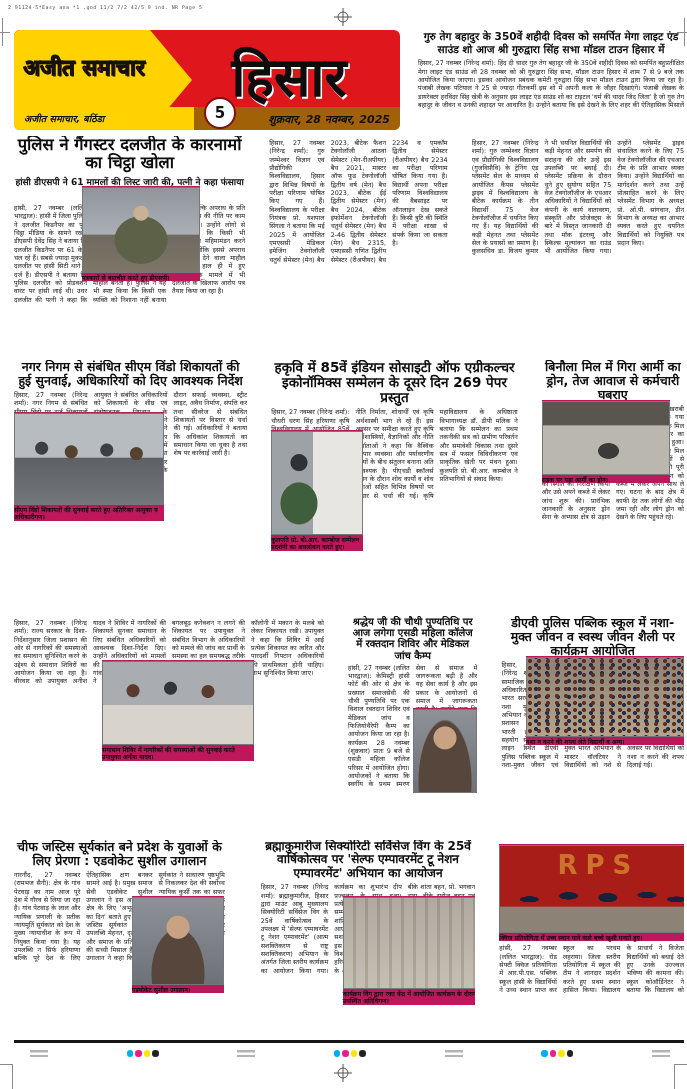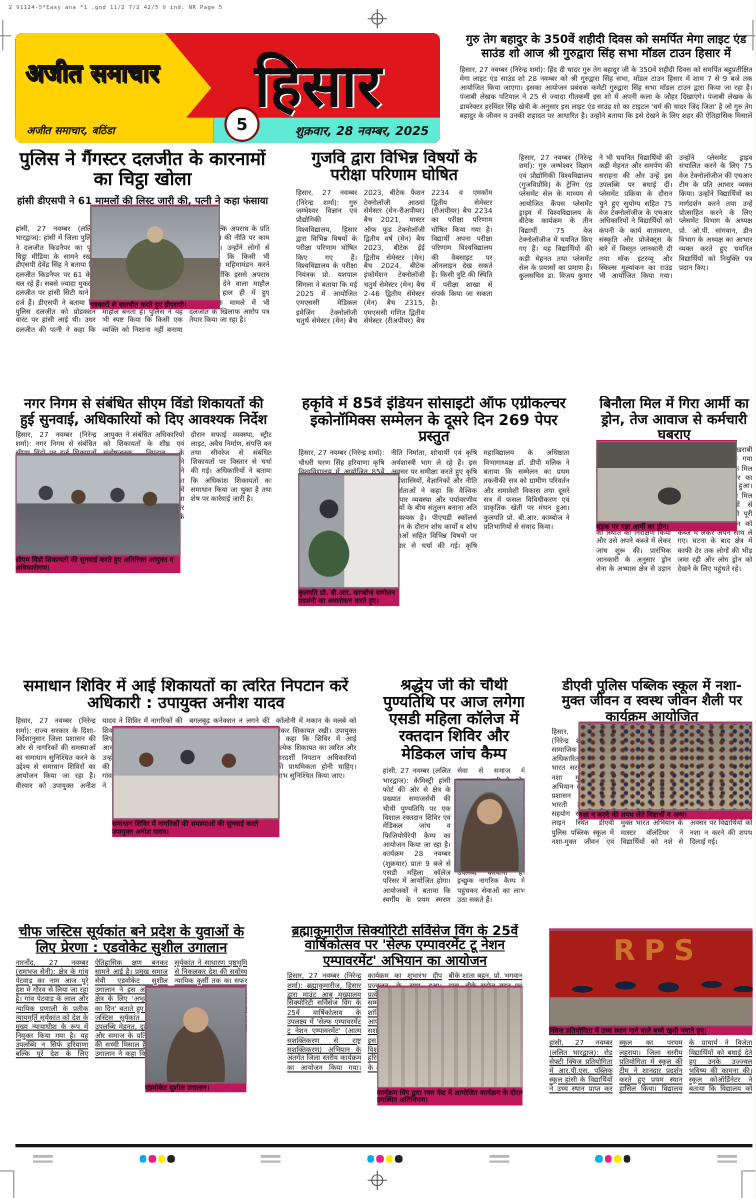--- a/index.html
+++ b/index.html
@@ -20,37 +20,37 @@
                clip-path:polygon(0 0,136px 0,178px 50%,136px 100%,0 100%);}
   .mast-title{position:absolute;left:6px;top:26px;width:128px;text-align:center;
               font-size:22px;font-weight:800;color:#e0161d;-webkit-text-stroke:.9px #111;
               text-shadow:1px 1px 0 #111;line-height:1.05;}
   .mast-edition{position:absolute;left:170px;right:6px;top:-4px;height:78px;text-align:center;
                 font-size:54px;font-weight:800;color:#0d0d0d;line-height:80px;
                 text-shadow:1.5px 1.5px 0 #fff;margin-top:12px;}
   .mast-strip{position:absolute;left:0;right:0;bottom:0;height:23px;display:flex;font-style:italic;}
   .mast-strip .y{width:170px;background:#ffd200;font-size:9.5px;font-weight:700;color:#111;
                  display:flex;align-items:center;padding-left:10px;}
-  .mast-strip .w{flex:1;background:#5eead4;display:flex;align-items:center;justify-content:flex-end;
+  .mast-strip .w{flex:1;background:#a16207;display:flex;align-items:center;justify-content:flex-end;
                  padding-right:10px;font-size:11px;font-weight:700;color:#111;}
   .mast-circle{position:absolute;left:190px;bottom:1px;width:28px;height:28px;border-radius:50%;
                background:#fff;border:2px solid #7d1013;display:flex;align-items:center;
                justify-content:center;font-size:15px;font-weight:800;color:#111;}
   
   .lead{position:absolute;left:404px;top:0;width:266px;height:100px;}
   .lead h1{margin:0 0 3px 0;font-size:10.5px;line-height:1.25;font-weight:800;text-align:center;color:#0d0d0d;}
   .lead .body{height:58px;}
   
   .row{position:absolute;left:14px;width:670px;display:flex;gap:24px;}
   .row1{top:136px;height:220px;} .row2{top:360px;height:252px;}
-  .row3{top:616px;height:220px;} .row4{top:840px;height:198px;text-decoration:underline;}
+  .row3{top:616px;height:220px;} .row4{top:840px;height:198px;}
   .article{position:relative;overflow:hidden;}
   .h{margin:0;font-weight:800;text-align:center;color:#0d0d0d;line-height:1.12;}
   .h17{font-size:16.5px;} .h15{font-size:14.5px;} .h14{font-size:13.5px;}
-  .h13{font-size:12.5px;} .h12{font-size:12px;} .h10{font-size:14px;}
+  .h13{font-size:12.5px;} .h12{font-size:12px;} .h10{font-size:10px;}
   .subhead{margin:2px 0 3px 0;font-size:9px;font-weight:700;text-align:center;color:#111;}
   .body{font-size:6.4px;line-height:1.3;text-align:justify;color:#222;overflow:hidden;
         column-gap:6px;margin-top:3px;}
   .c1{column-count:1;} .c2{column-count:2;} .c3{column-count:3;} .c4{column-count:4;}
   .photo-wrap{position:absolute;margin:0;background:#be185d;padding:1px 0 0 0;}
   .photo{width:100%;border:1px solid #777;box-sizing:border-box;}
   .caption{font-size:6.2px;font-weight:700;line-height:1.2;color:#111;padding-top:1px;text-align:left;}
   
   .ph-dsp{height:86px;background:
       radial-gradient(circle at 50% 30%,#c9b294 0 7px,transparent 8px),
@@ -146,21 +146,20 @@
       <h2 class="h h17">पुलिस ने गैंगस्टर दलजीत के कारनामों का चिट्ठा खोला</h2>
       <h3 class="subhead">हांसी डीएसपी ने 61 मामलों की लिस्ट जारी की, पत्नी ने कहा फंसाया जा रहा</h3>
       <div class="body c3" style="height:160px;">हांसी, 27 नवम्बर (ललित भारद्वाज): हांसी में जिला पुलिस ने दलजीत किडनैपर का पूरा चिट्ठा मीडिया के सामने रखा। डीएसपी देवेंद्र सिंह ने बताया कि दलजीत किडनैपर पर 61 केस चल रहे हैं। सबसे ज्यादा मुकदमे दलजीत पर हांसी सिटी थाने में दर्ज हैं। डीएसपी ने बताया कि पुलिस दलजीत को प्रोडक्शन वारंट पर हांसी लाई थी। उधर दलजीत की पत्नी ने कहा कि उसके पति दलजीत पर सिर्फ 6 केस दर्ज हैं और पुलिस जबरदस्ती 61 केस बता रही है। उसका आरोप है कि पुलिस उसके पति को फंसा रही है। डीएसपी ने कहा कि दलजीत को किसी भी रूप में ढील नहीं दी जाएगी, क्योंकि इससे अपराध को बढ़ावा देने वाला गलत माहौल बनता है। पुलिस ने यह भी स्पष्ट किया कि किसी एक व्यक्ति को निशाना नहीं बनाया जा रहा, बल्कि अपराध के प्रति जीरो टॉलरेंस की नीति पर काम कर रही है। उन्होंने लोगों से अपील की कि किसी भी अपराधी का महिमामंडन करने से बचें, क्योंकि इससे अपराध को बढ़ावा देने वाला माहौल बनता है। हाल ही में हुए अपहरण के मामले में भी दलजीत के खिलाफ आरोप पत्र तैयार किया जा रहा है।</div>
       <figure class="photo-wrap" style="left:68px;top:50px;width:118px;">
         <div class="photo ph-dsp"></div>
         <figcaption class="caption">पत्रकारों से बातचीत करते हुए डीएसपी।</figcaption>
       </figure>
     </section>
 
     <section class="article" style="width:190px;">
-      <h2 class="h h15">गुजवि द्वारा विभिन्न विषयों के परीक्षा परिणाम घोषित</h2>
       <div class="body c3" style="height:178px;">हिसार, 27 नवम्बर (निरेन्द्र शर्मा): गुरु जम्भेश्वर विज्ञान एवं प्रौद्योगिकी विश्वविद्यालय, हिसार द्वारा विभिन्न विषयों के परीक्षा परिणाम घोषित किए गए हैं। विश्वविद्यालय के परीक्षा नियंत्रक प्रो. यशपाल सिंगला ने बताया कि मई 2025 में आयोजित एमएससी मेडिकल इमेजिंग टेक्नोलॉजी चतुर्थ सेमेस्टर (मेन) बैच 2023, बीटेक फैशन टेक्नोलॉजी आठवां सेमेस्टर (मेन-रीअपीयर) बैच 2021, मास्टर ऑफ फूड टेक्नोलॉजी द्वितीय वर्ष (मेन) बैच 2023, बीटेक ईई द्वितीय सेमेस्टर (मेन) बैच 2024, बीटेक इंफोर्मेशन टेक्नोलॉजी चतुर्थ सेमेस्टर (मेन) बैच 2-46 द्वितीय सेमेस्टर (मेन) बैच 2315, एमएससी गणित द्वितीय सेमेस्टर (रीअपीयर) बैच 2234 व एमकॉम द्वितीय सेमेस्टर (रीअपीयर) बैच 2234 का परीक्षा परिणाम घोषित किया गया है। विद्यार्थी अपना परीक्षा परिणाम विश्वविद्यालय की वैबसाइट पर ऑनलाइन देख सकते हैं। किसी त्रुटि की स्थिति में परीक्षा शाखा से संपर्क किया जा सकता है।</div>
     </section>
 
     <section class="article" style="width:226px;">
       <div class="body c3" style="height:186px;">हिसार, 27 नवम्बर (निरेन्द्र शर्मा): गुरु जम्भेश्वर विज्ञान एवं प्रौद्योगिकी विश्वविद्यालय (गुजविप्रौवि) के ट्रेनिंग एंड प्लेसमेंट सेल के माध्यम से आयोजित कैंपस प्लेसमेंट ड्राइव में विश्वविद्यालय के बीटेक कार्यक्रम के तीन विद्यार्थी 75 वेज टेक्नोलॉजीज में चयनित किए गए हैं। यह विद्यार्थियों की कड़ी मेहनत तथा प्लेसमेंट सेल के प्रयासों का प्रमाण है। कुलसचिव डा. विजय कुमार ने भी चयनित विद्यार्थियों की कड़ी मेहनत और समर्पण की सराहना की और उन्हें इस उपलब्धि पर बधाई दी। प्लेसमेंट प्रक्रिया के दौरान चुने हुए सुयोग्य सहित 75 वेज टेक्नोलॉजीज के एचआर अधिकारियों ने विद्यार्थियों को कंपनी के कार्य वातावरण, संस्कृति और प्रोजेक्ट्स के बारे में विस्तृत जानकारी दी तथा मॉक इंटरव्यू और स्किल्स मूल्यांकन का राउंड भी आयोजित किया गया। उन्होंने प्लेसमेंट ड्राइव संचालित करने के लिए 75 वेज टेक्नोलॉजीज की एचआर टीम के प्रति आभार व्यक्त किया। उन्होंने विद्यार्थियों का मार्गदर्शन करने तथा उन्हें प्रोत्साहित करने के लिए प्लेसमेंट विभाग के अध्यक्ष प्रो. ओ.पी. सांगवान, डीन विभाग के अध्यक्ष का आभार व्यक्त करते हुए चयनित विद्यार्थियों को नियुक्ति पत्र प्रदान किए।</div>
     </section>
   </div>
 
   <div class="row row2">
     <section class="article" style="width:246px;">
@@ -186,21 +185,20 @@
       <div class="body c2" style="height:200px;">हांसी, 27 नवम्बर (ललित भारद्वाज): हांसी की एक बिनौला मिल में वीरवार को आर्मी का ड्रोन गिर गया। ड्रोन गिरने की तेज आवाज से मिल के कर्मचारी घबरा गए। सूचना मिलते ही सेना विभाग के अधिकारी पुलिस से संपर्क कर मौके पर पहुंचे। उन्होंने ड्रोन की स्थिति का निरीक्षण किया और उसे अपने कब्जे में लेकर जांच शुरू की। प्रारंभिक जानकारी के अनुसार ड्रोन सेना के अभ्यास क्षेत्र से उड़ान भरते समय तकनीकी खराबी के चलते रास्ता भटक गया था। गनीमत यह रही कि मिल परिसर में किसी प्रकार का जानी नुकसान नहीं हुआ। सेना के अधिकारियों ने मिल प्रबंधन व कर्मचारियों से बातचीत कर घटना की पूरी जानकारी ली और ड्रोन को कब्जे में लेकर अपने साथ ले गए। घटना के बाद क्षेत्र में काफी देर तक लोगों की भीड़ जमा रही और लोग ड्रोन को देखने के लिए पहुंचते रहे।</div>
       <figure class="photo-wrap" style="left:0;top:40px;width:128px;">
         <div class="photo ph-drone"></div>
         <figcaption class="caption">सड़क पर पड़ा आर्मी का ड्रोन।</figcaption>
       </figure>
     </section>
   </div>
 
   <div class="row row3">
     <section class="article" style="width:326px;">
-      <h2 class="h h15">समाधान शिविर में आई शिकायतों का त्वरित निपटान करें अधिकारी : उपायुक्त अनीश यादव</h2>
       <div class="body c4" style="height:178px;">हिसार, 27 नवम्बर (निरेन्द्र शर्मा): राज्य सरकार के दिशा-निर्देशानुसार जिला प्रशासन की ओर से नागरिकों की समस्याओं का समाधान सुनिश्चित करने के उद्देश्य से समाधान शिविरों का आयोजन किया जा रहा है। वीरवार को उपायुक्त अनीश यादव ने शिविर में नागरिकों की शिकायतें सुनकर समाधान के लिए संबंधित अधिकारियों को आवश्यक दिशा-निर्देश दिए। उन्होंने अधिकारियों को मामलों की जांच करने के निर्देश दिए। गांव सीसवाल निवासी एक प्रार्थी ने खेल पंप के पैरिफेरी के बगलबूढ़ कनेक्शन न लगने की शिकायत पर उपायुक्त ने संबंधित विभाग के अधिकारियों को मामले की जांच कर प्रार्थी के समस्या का हल समयबद्ध तरीके से करने के निर्देश दिए। गांव बहबलपुर के एक प्रार्थी ने किसी सुविधा द्वारा हाउसिंग बोर्ड कॉलोनी में मकान के मलबे को लेकर शिकायत रखी। उपायुक्त ने कहा कि शिविर में आई प्रत्येक शिकायत का त्वरित और पारदर्शी निपटान अधिकारियों की प्राथमिकता होनी चाहिए। लाभ सुनिश्चित किया जाए।</div>
       <figure class="photo-wrap" style="left:88px;top:44px;width:152px;">
         <div class="photo ph-camp"></div>
         <figcaption class="caption">समाधान शिविर में नागरिकों की समस्याओं की सुनवाई करते उपायुक्त अनीश यादव।</figcaption>
       </figure>
     </section>
 
     <section class="article" style="width:136px;">
       <h2 class="h h10">श्रद्धेय जी की चौथी पुण्यतिथि पर आज लगेगा एसडी महिला कॉलेज में रक्तदान शिविर और मेडिकल जांच कैम्प</h2>
       <div class="body c2" style="height:178px;">हांसी, 27 नवम्बर (ललित भारद्वाज): केमिस्ट्री हांसी फोर्ट की ओर से क्षेत्र के प्रख्यात समाजसेवी की चौथी पुण्यतिथि पर एक विशाल रक्तदान शिविर एवं मेडिकल जांच व फिजियोथैरेपी कैम्प का आयोजन किया जा रहा है। कार्यक्रम 28 नवम्बर (शुक्रवार) प्रातः 9 बजे से एसडी महिला कॉलेज परिसर में आयोजित होगा। आयोजकों ने बताया कि स्वर्गीय के प्रथम स्मरण सेवा से समाज में जागरूकता बढ़ी है और यह सेवा कार्य है और इस प्रकार के आयोजनों से समाज में जागरूकता बढ़ती है। उन्होंने कहा कि हमारा उद्देश्य अधिक से अधिक लोगों को रक्तदान के लिए प्रेरित करना तथा निशुल्क स्वास्थ्य जांच के माध्यम से स्वास्थ्य सेवाएं उपलब्ध करवाना है। इच्छुक नागरिक कैम्प में पहुंचकर सेवाओं का लाभ उठा सकते हैं।</div>

